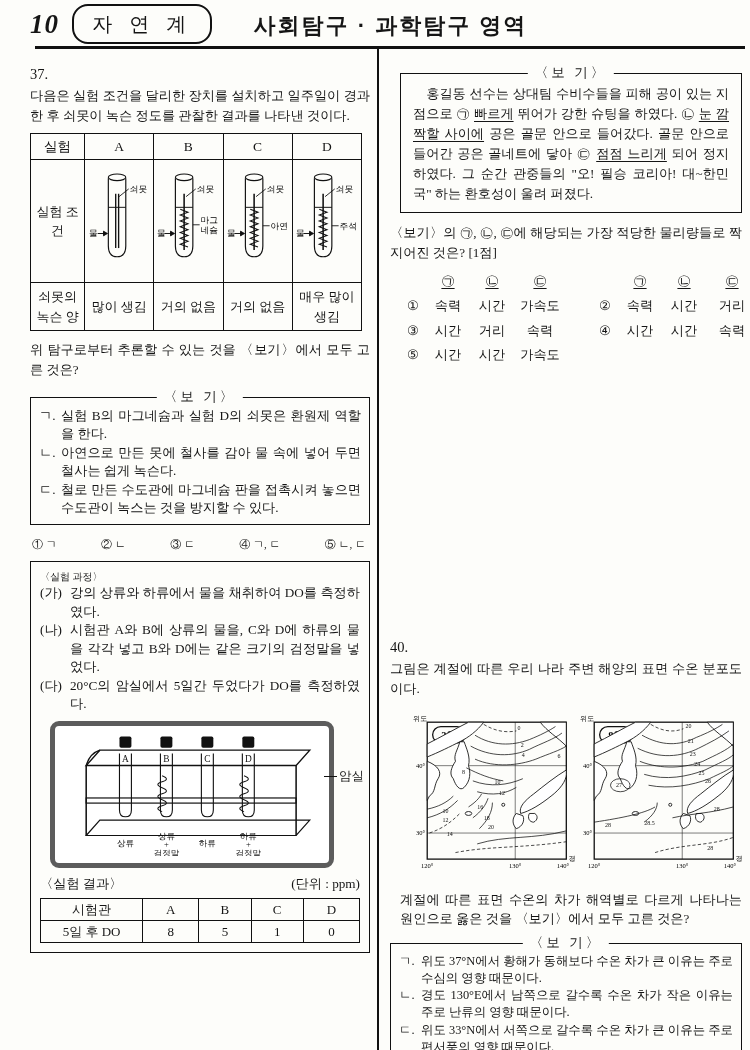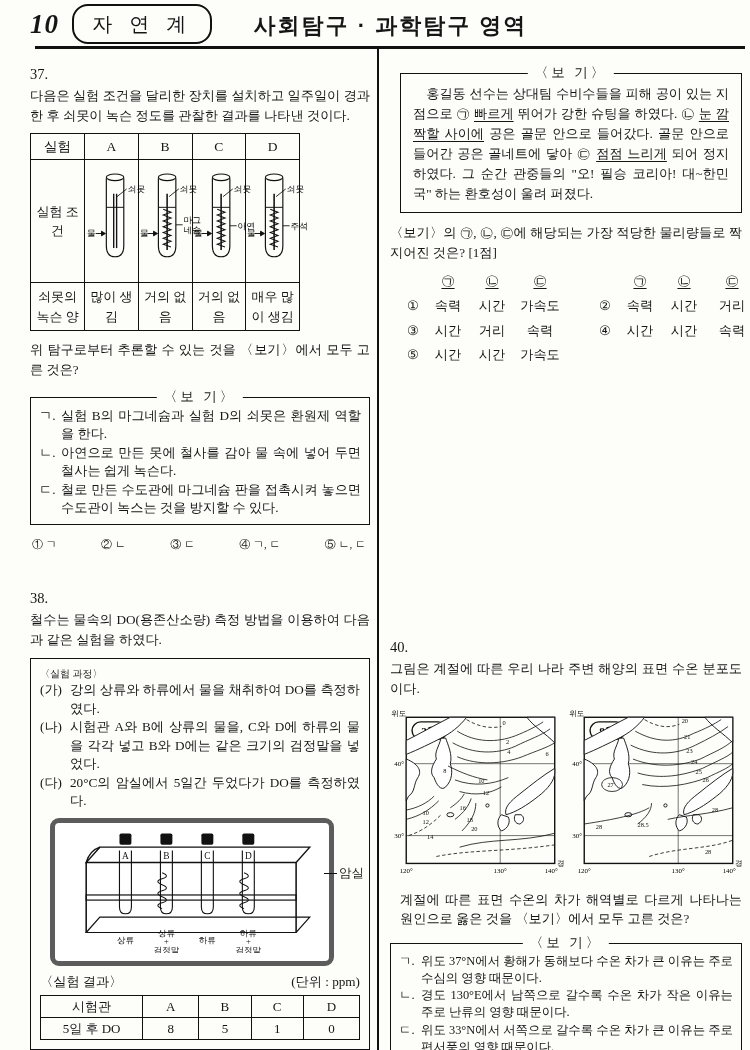--- a/index.html
+++ b/index.html
@@ -30,21 +30,21 @@
   
   .bogi { position:relative; border:1.6px solid #111; margin-top:17px; padding:9px 8px 6px 8px; }
   .bogi-title { position:absolute; top:-11px; left:50%; transform:translateX(-50%);
     background:#fdfdfa; padding:0 7px; letter-spacing:3px; font-size:13.5px; }
   .item { display:flex; line-height:1.4; }
   .item .m { width:22px; flex:none; }
   .item .t { flex:1; text-align:justify; }
   
   .choices { display:flex; justify-content:space-between; margin-top:11px; padding:0 4px 0 2px; font-size:11px; }
   
-  table.t37 { border-collapse:collapse; margin-top:8px; width:270px; table-layout:fixed; }
+  table.t37 { border-collapse:collapse; margin-top:8px; width:332px; table-layout:fixed; }
   table.t37 th, table.t37 td { border:1.4px solid #111; text-align:center; vertical-align:middle; font-weight:normal; }
   table.t37 .c0 { width:54px; }
   table.t37 th { height:26px; font-size:13.5px; }
   table.t37 td.tube { height:118px; padding:2px 0; }
   table.t37 td.rust { height:48px; font-size:13px; padding:2px; }
   
   .qbox { border:1.6px solid #111; margin-top:9px; padding:7px 9px 9px 9px; }
   .subhead { font-size:10px; }
   .darkwrap { position:relative; margin:7px 26px 4px 10px; }
   .darkbox { border:5px solid #5c5c5c; border-radius:9px; padding:2px; background:#fff; }
@@ -55,21 +55,21 @@
   table.t38 td { border:1.2px solid #111; text-align:center; height:22px; font-size:13px; }
   table.t38 tr:first-child td { border-top:1.8px solid #111; }
   table.t38 tr:last-child td { border-bottom:1.8px solid #111; }
   table.t38 td.lab { width:32%; }
   
   .q39grid { display:grid; margin-top:8px; margin-left:10px;
     grid-template-columns:26px 44px 44px 52px 26px 26px 44px 44px 52px;
     row-gap:5px; font-size:13.2px; text-align:center; }
   .oh { text-decoration:underline; text-underline-offset:3px; }
   
-  .maps { display:flex; gap:4px; margin-top:8px; }
+  .maps { display:flex; gap:4px; margin-top:8px;margin-left:22px; }
   .map-svg { width:174px; height:176px; }
   svg text { font-family:"Liberation Serif","DejaVu Serif",serif; }
   .story { text-align:justify; text-indent:1em; line-height:1.52; }
   .ul { text-decoration:underline; text-underline-offset:3px; }
   .small-bogi .item { font-size:12.4px; line-height:1.38; }
 </style>
 </head>
 <body>
 
 <div class="page">
@@ -193,24 +193,20 @@
     </div>
 
     <div class="choices">
       <span>① ㄱ</span>
       <span>② ㄴ</span>
       <span>③ ㄷ</span>
       <span>④ ㄱ, ㄷ</span>
       <span>⑤ ㄴ, ㄷ</span>
     </div>
 
-    <div class="qhead" style="margin-top:36px;">
-      <span class="qnum">38.</span>
-      <span class="qtext">철수는 물속의 DO(용존산소량) 측정 방법을 이용하여 다음과 같은 실험을 하였다.</span>
-    </div>
 
     <div class="qbox">
       <div class="subhead">〈실험 과정〉</div>
       <div class="item">
         <span class="m" style="width:30px;">(가)</span>
         <span class="t">강의 상류와 하류에서 물을 채취하여 DO를 측정하였다.</span>
       </div>
       <div class="item">
         <span class="m" style="width:30px;">(나)</span>
         <span class="t">시험관 A와 B에 상류의 물을, C와 D에 하류의 물을 각각 넣고 B와 D에는 같은 크기의 검정말을 넣었다.</span>

